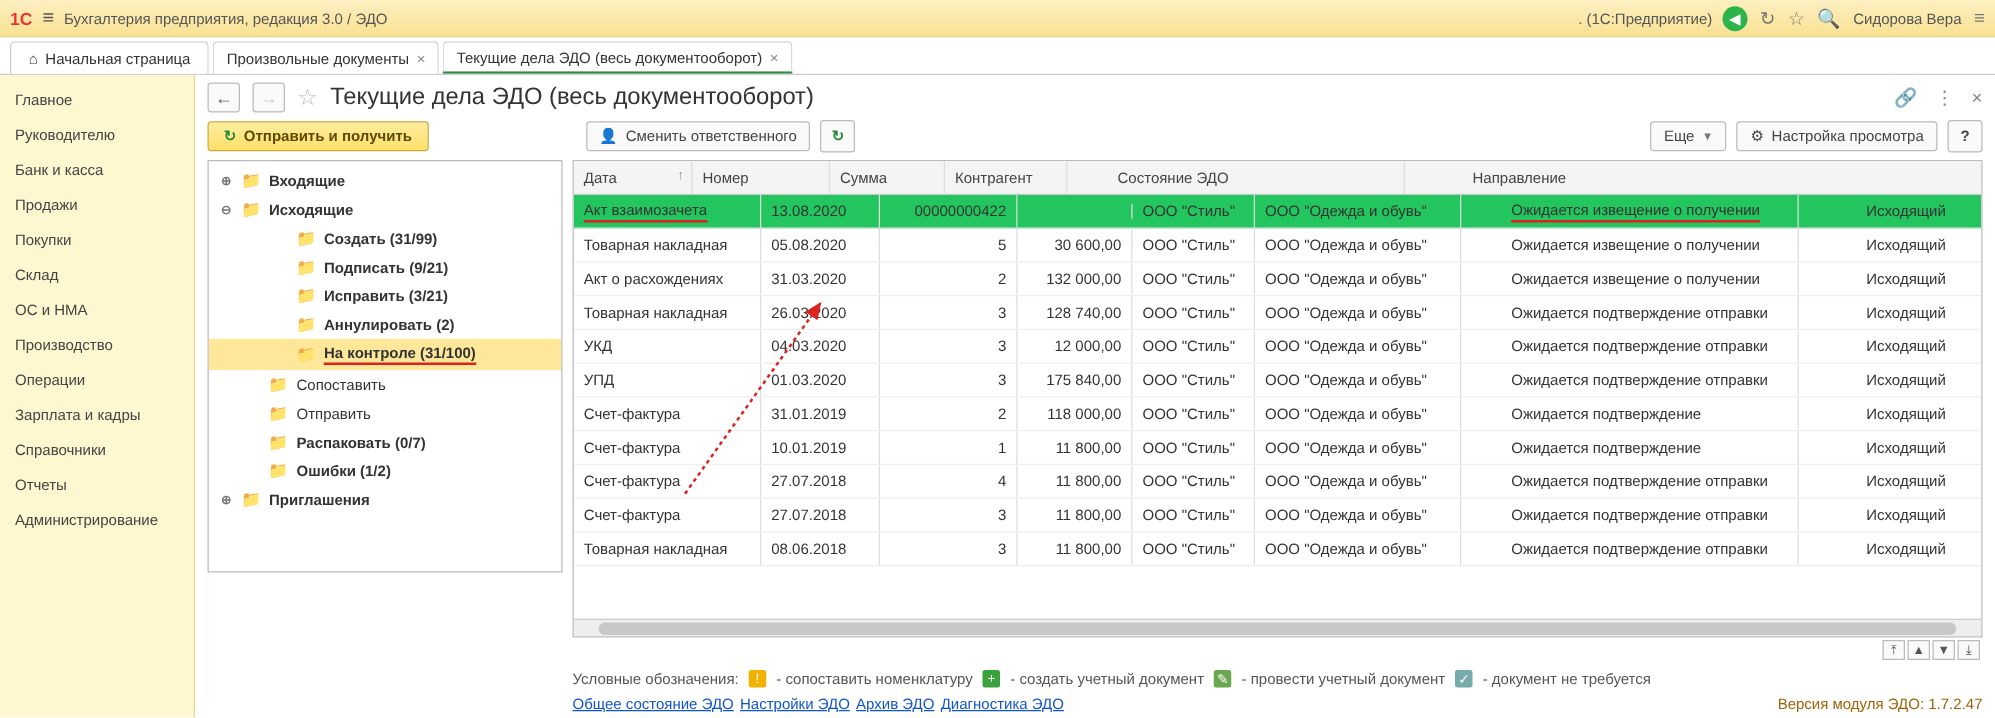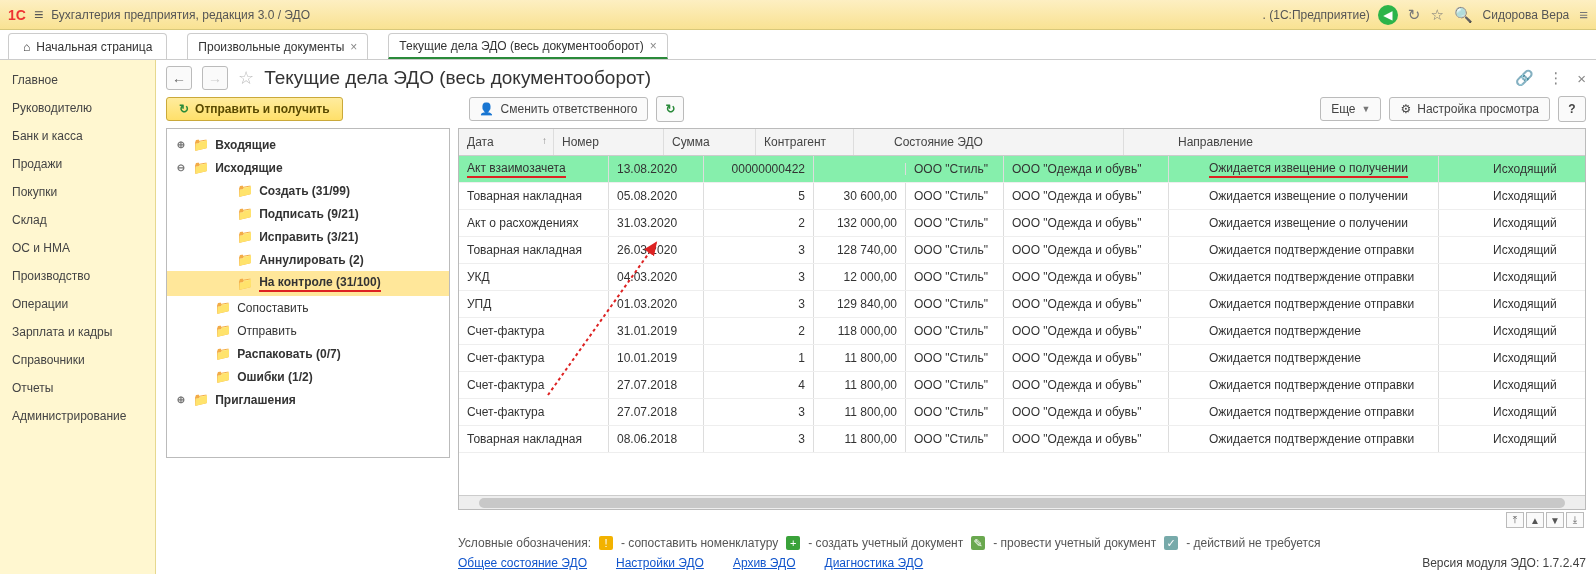--- a/index.html
+++ b/index.html
@@ -40,21 +40,21 @@
     align-items:stretch;
     border-bottom:1px solid #ccc;
     padding-left:8px;
   }
   .hometab {
     display:flex;align-items:center;gap:6px;padding:0 14px;border:1px solid #ccc;border-bottom:none;background:#fff;
     border-top-left-radius:4px;border-top-right-radius:4px;margin-top:3px;
   }
   .tab {
     display:flex;align-items:center;gap:6px;padding:0 10px;border:1px solid #ccc;border-bottom:none;background:#fff;
-    border-top-left-radius:4px;border-top-right-radius:4px;margin-top:3px;margin-left:20px;
+    border-top-left-radius:4px;border-top-right-radius:4px;margin-top:3px;margin-left:3px;
     cursor:pointer;
   }
   .tab.active { border-bottom:2px solid #2a8a3a; }
   .tab-close { color:#888; font-size:12px; cursor:pointer; }
   
   .main {
     display:flex;
     height: calc(574px - 60px);
   }
   .sidebar {
@@ -126,34 +126,34 @@
   
   .list-area { flex:1; display:flex; flex-direction:column; min-width:0;}
   .grid { border:1px solid #bbb; flex:1; display:flex; flex-direction:column; overflow:hidden;}
   .grid-head, .grid-row { display:flex; }
   .grid-head { background:#f4f4f4; border-bottom:1px solid #ccc; font-weight:normal; color:#444;}
   .gh, .gc { padding:6px 8px; border-right:1px solid #ddd; overflow:hidden; text-overflow:ellipsis; white-space:nowrap;}
   .gh { cursor:pointer; position:relative;}
   .gh .sort { position:absolute; right:6px; color:#888; font-size:10px;}
   .grid-body { overflow:auto; flex:1;}
   .grid-row { border-bottom:1px solid #eee; height:27px; align-items:center; }
-  .grid-row.selected { background:#86efac; }
+  .grid-row.selected { background:#22c55e; }
   .grid-row.selected .red-underline { border-bottom:2px solid #d22;}
   .col-doc{width:150px;} .col-date{width:95px;} .col-num{width:110px;text-align:right;}
   .col-sum{width:92px;text-align:right;} .col-ctr{width:98px;} .col-org{width:165px;}
   .col-state{width:238px;margin-left:32px;} .col-dir{width:100px; border-right:none;margin-left:46px;}
   .grid-scroll-x{height:14px;background:#eee;border-top:1px solid #ccc;position:relative;}
   .grid-scroll-x .thumb{position:absolute;left:20px;right:20px;top:2px;height:10px;background:#c8c8c8;border-radius:5px;}
   
   .legend { padding:6px 0 2px 0; color:#555; display:flex;flex-wrap:wrap;gap:8px;align-items:flex-end;}
   .legend .ic { width:14px;height:14px;display:inline-flex;align-items:center;justify-content:center;border-radius:2px;font-size:11px;color:#fff;}
   .ic-warn{background:#f2b200;} .ic-plus{background:#3aa23a;} .ic-doc{background:#6aa84f;} .ic-ok{background:#7aa;}
-  .links-row { display:flex;gap:29px;align-items:flex-start;padding-top:4px;}
+  .links-row { display:flex;gap:5px;align-items:flex-start;padding-top:4px;}
   .link { color:#1155cc; text-decoration:underline; cursor:pointer;}
-  .version { margin-left:auto; color:#404040;}
+  .version { margin-left:auto; color:#a16207;}
   
   .tree-footer { padding:6px 0 0 4px;}
   .tree-footer .link{display:block;margin-bottom:4px;}
   .lamp{color:#f2b200;}
   .close-red{width:18px;height:18px;border-radius:50%;background:#d33;color:#fff;display:inline-flex;align-items:center;justify-content:center;font-size:11px;margin-left:auto;}
   .left-col{display:flex;flex-direction:column;}
   .tree-foot-row{display:flex;align-items:center;gap:6px;}
   
   .dotted-arrow{
     position:absolute;
@@ -380,21 +380,21 @@
                 <div class="gc col-sum">12 000,00</div>
                 <div class="gc col-ctr">ООО "Стиль"</div>
                 <div class="gc col-org">ООО "Одежда и обувь"</div>
                 <div class="gc col-state">Ожидается подтверждение отправки</div>
                 <div class="gc col-dir">Исходящий</div>
               </div>
               <div class="grid-row">
                 <div class="gc col-doc">УПД</div>
                 <div class="gc col-date">01.03.2020</div>
                 <div class="gc col-num">3</div>
-                <div class="gc col-sum">129 840,00</div>
+                <div class="gc col-sum">175 840,00</div>
                 <div class="gc col-ctr">ООО "Стиль"</div>
                 <div class="gc col-org">ООО "Одежда и обувь"</div>
                 <div class="gc col-state">Ожидается подтверждение отправки</div>
                 <div class="gc col-dir">Исходящий</div>
               </div>
               <div class="grid-row">
                 <div class="gc col-doc">Счет-фактура</div>
                 <div class="gc col-date">31.01.2019</div>
                 <div class="gc col-num">2</div>
                 <div class="gc col-sum">118 000,00</div>
@@ -457,21 +457,21 @@
 
         <div class="legend">
           <span>Условные обозначения:</span>
           <span class="ic ic-warn">!</span>
           <span>- сопоставить номенклатуру</span>
           <span class="ic ic-plus">+</span>
           <span>- создать учетный документ</span>
           <span class="ic ic-doc">✎</span>
           <span>- провести учетный документ</span>
           <span class="ic ic-ok">✓</span>
-          <span>- действий не требуется</span>
+          <span>- документ не требуется</span>
         </div>
 
         <div class="links-row" id="links-row">
         <a class="link">Общее состояние ЭДО</a>
             <a class="link">Настройки ЭДО</a>
             <a class="link">Архив ЭДО</a>
             <a class="link">Диагностика ЭДО</a>
             <span class="version">Версия модуля ЭДО: 1.7.2.47</span>
           </div>
       </div>

